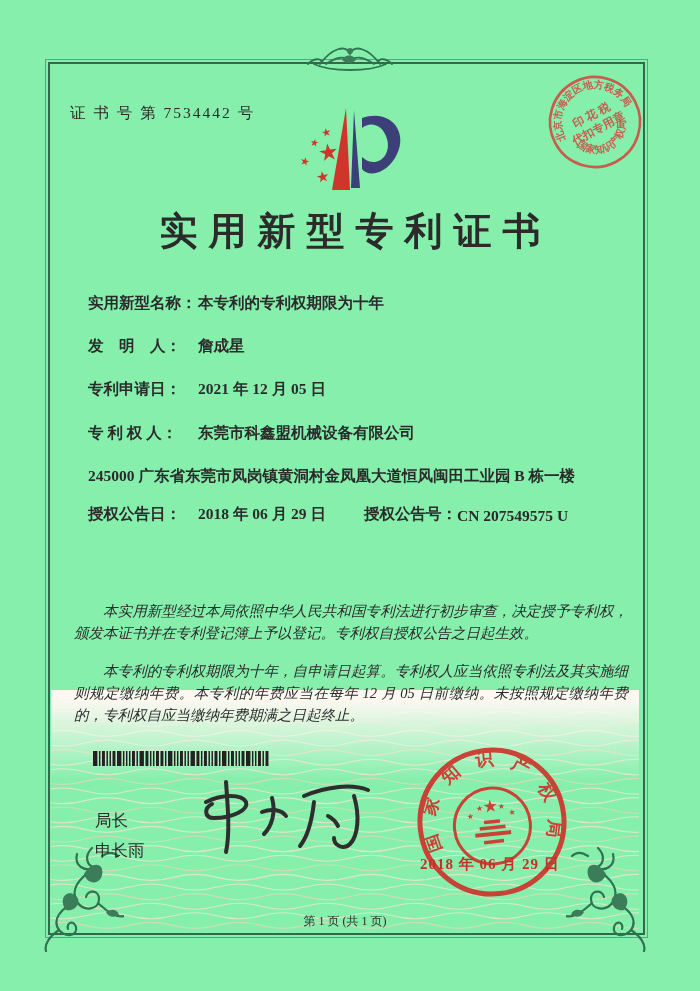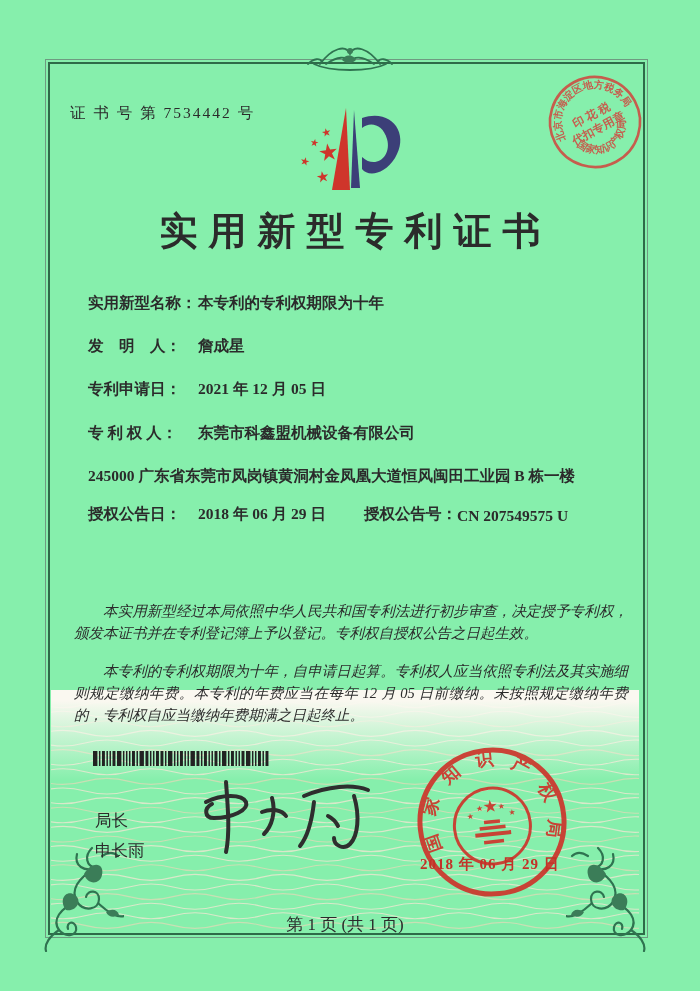--- a/index.html
+++ b/index.html
@@ -26,21 +26,21 @@
   .grant-wrap{position:relative;}
   .body-text{position:absolute;left:58px;top:584px;width:586px;font-size:14.5px;
          line-height:22px;text-align:justify;font-style:italic;font-weight:500;}
   .body-text p{margin:16px;text-indent:2em;}
   .barcode{position:absolute;left:93px;top:751px;width:177px;height:15px;}
   .director{position:absolute;left:95px;top:793px;font-size:16.5px;font-weight:400;line-height:30px;margin-top:13px;}
   .signature{position:absolute;left:188px;top:768px;}
   .seal{position:absolute;left:402px;top:732px;opacity:.93;}
   .seal-date{position:absolute;left:420px;top:855px;width:160px;color:#c33228;
          font-size:15px;font-weight:700;letter-spacing:1px;}
-  .footer{position:absolute;left:50px;top:913px;width:590px;text-align:center;font-size:17px;font-weight:500;}
+  .footer{position:absolute;left:50px;top:913px;width:590px;text-align:center;font-size:12px;font-weight:500;}
   .corner{position:absolute;width:110px;height:110px;}
   .corner-bl{left:14px;top:842px;}
   .corner-br{left:566px;top:842px;transform:scaleX(-1);}
   .top-ornament{position:absolute;left:262px;top:38px;}
   svg text{font-family:"Liberation Serif","DejaVu Serif",serif;}
 </style>
 </head>
 <body>
 
 <div id="page">

